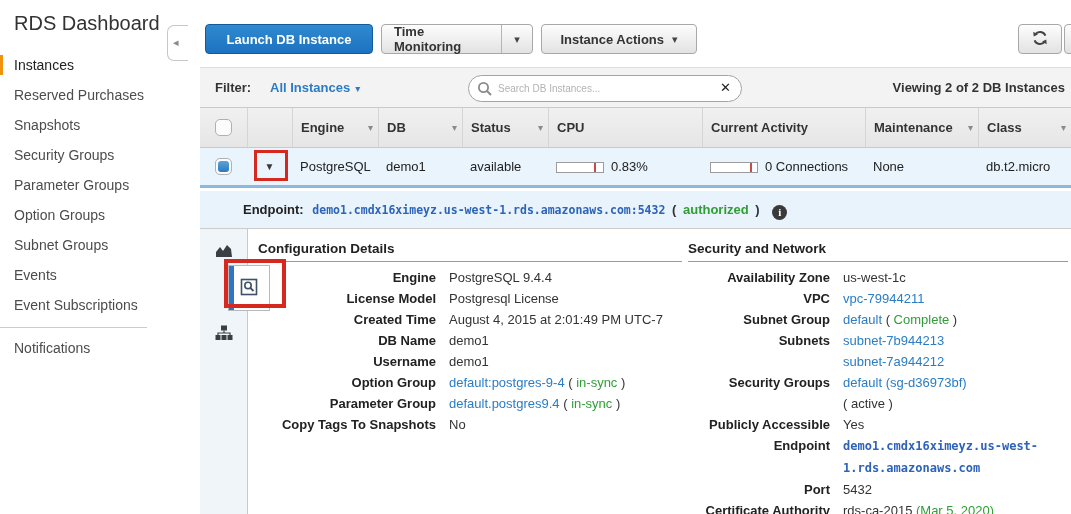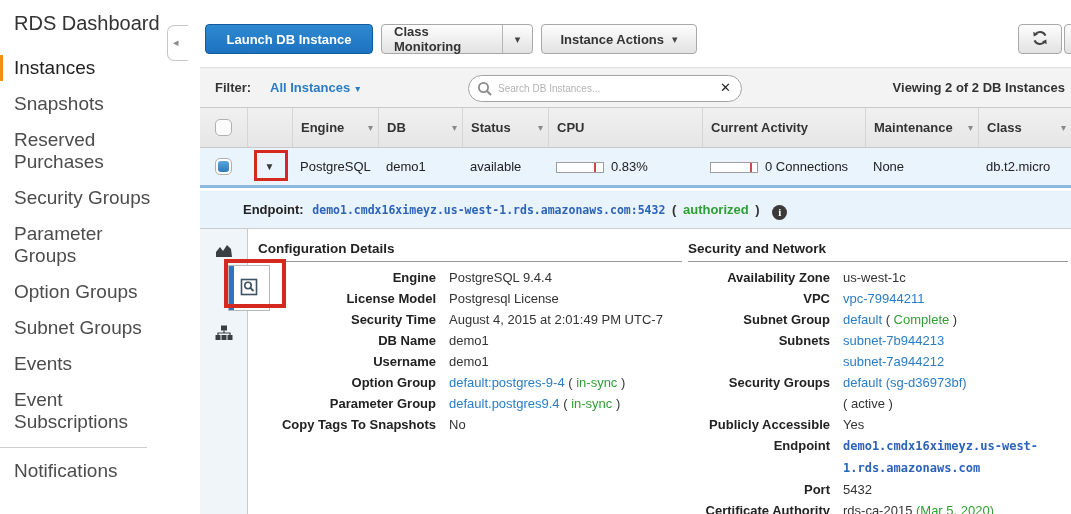--- a/index.html
+++ b/index.html
@@ -4,21 +4,21 @@
 <style>
   * { margin:0; padding:0; box-sizing:border-box; }
   html,body { background:#fff; }
   body { font-family:"Liberation Sans","DejaVu Sans",sans-serif; font-size:13px; color:#333; }
   #app { position:relative; width:1071px; height:514px; overflow:hidden; background:#fff; }
 
   
   #sidebar { position:absolute; left:0; top:0; width:165px; height:514px; background:#fff; }
   .side-title { position:absolute; left:14px; top:12px; font-size:20px; color:#333; }
   #side-menu { position:absolute; left:0; top:50px; right:0; }
-  .side-item { position:relative; padding:7px 0 7px 14px; font-size:19px; color:#4c4c4c; cursor:pointer; }
+  .side-item { position:relative; padding:7px 0 7px 14px; font-size:14px; color:#4c4c4c; cursor:pointer; }
   .side-item.active { color:#222; }
   .side-item.active::before { content:""; position:absolute; left:0; top:5px; bottom:5px; width:3px; background:var(--active-item-orange,#f0920e); }
   .side-item.separated { border-top:1px solid #ccc; margin-top:7px; padding-top:12px; margin-right:18px; }
 
   
   .collapse-tab { position:absolute; left:167px; top:25px; width:21px; height:36px; background:#fff;
     border:1px solid #c7c7c7; border-right:none; border-radius:7px 0 0 7px; cursor:pointer; }
   .collapse-tab .tri { position:absolute; left:5px; top:10px; font-size:11px; color:#8a8a8a; }
 
   
@@ -126,22 +126,22 @@
 </style>
 </head>
 <body>
 
 <div id="app">
 
   <aside id="sidebar">
     <div class="side-title">RDS Dashboard</div>
     <nav id="side-menu">
         <div class="side-item active">Instances</div>
+        <div class="side-item">Reserved Purchases</div>
         <div class="side-item">Snapshots</div>
-        <div class="side-item">Reserved Purchases</div>
         <div class="side-item">Security Groups</div>
         <div class="side-item">Parameter Groups</div>
         <div class="side-item">Option Groups</div>
         <div class="side-item">Subnet Groups</div>
         <div class="side-item">Events</div>
         <div class="side-item">Event Subscriptions</div>
         <div class="side-item separated">Notifications</div>
       </nav>
   </aside>
 
@@ -149,21 +149,21 @@
     <span class="tri">◂</span>
   </div>
 
   <main id="main">
 
     <div class="toolbar">
       <div class="btn btn-primary" id="btn-launch">
         <span>Launch DB Instance</span>
       </div>
       <div class="btn" id="btn-showmon">
-        <span class="lbl">Class Monitoring</span>
+        <span class="lbl">Time Monitoring</span>
         <span class="sep"></span>
         <span class="chev">▾</span>
       </div>
       <div class="btn" id="btn-instacts">
         <span>Instance Actions</span>
         <span class="chev">▾</span>
       </div>
       <div class="btn" id="btn-refresh">
         <span>
           <svg width="16" height="16" viewBox="0 0 16 16">
@@ -272,21 +272,21 @@
         <div id="config-rows">
             <div class="detail-row">
               <div class="detail-label">Engine</div>
               <div class="detail-value"><span class="part-plain">PostgreSQL 9.4.4</span></div>
             </div>
             <div class="detail-row">
               <div class="detail-label">License Model</div>
               <div class="detail-value"><span class="part-plain">Postgresql License</span></div>
             </div>
             <div class="detail-row">
-              <div class="detail-label">Security Time</div>
+              <div class="detail-label">Created Time</div>
               <div class="detail-value"><span class="part-plain">August 4, 2015 at 2:01:49 PM UTC-7</span></div>
             </div>
             <div class="detail-row">
               <div class="detail-label">DB Name</div>
               <div class="detail-value"><span class="part-plain">demo1</span></div>
             </div>
             <div class="detail-row">
               <div class="detail-label">Username</div>
               <div class="detail-value"><span class="part-plain">demo1</span></div>
             </div>

